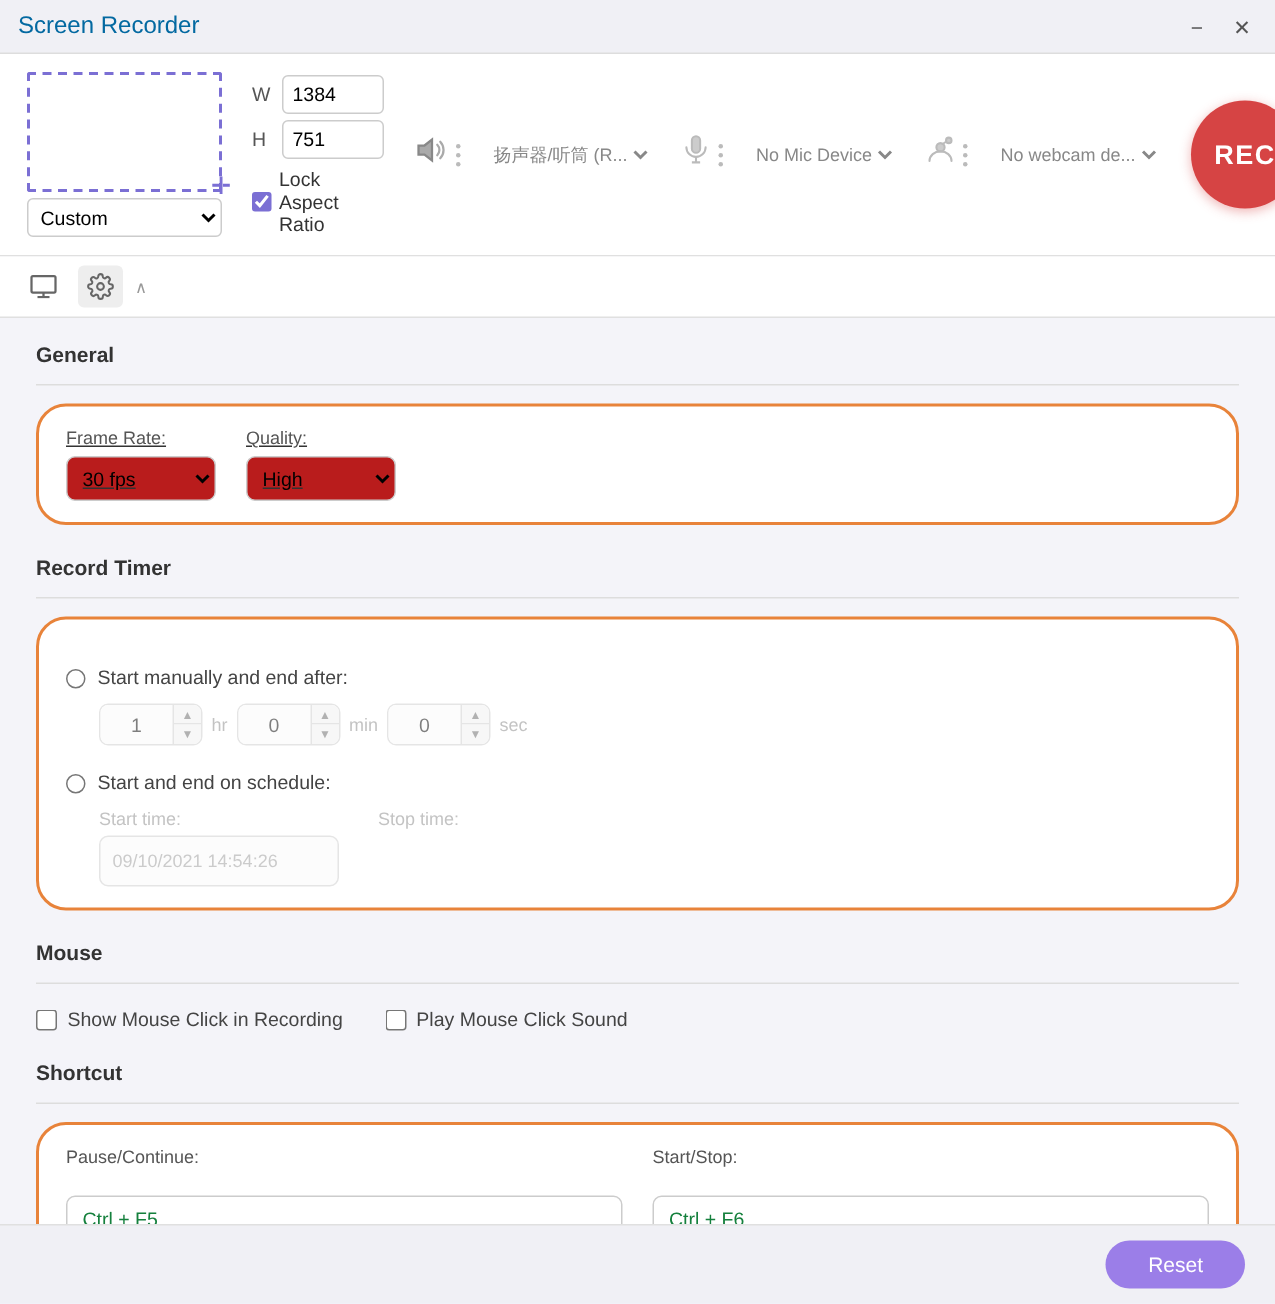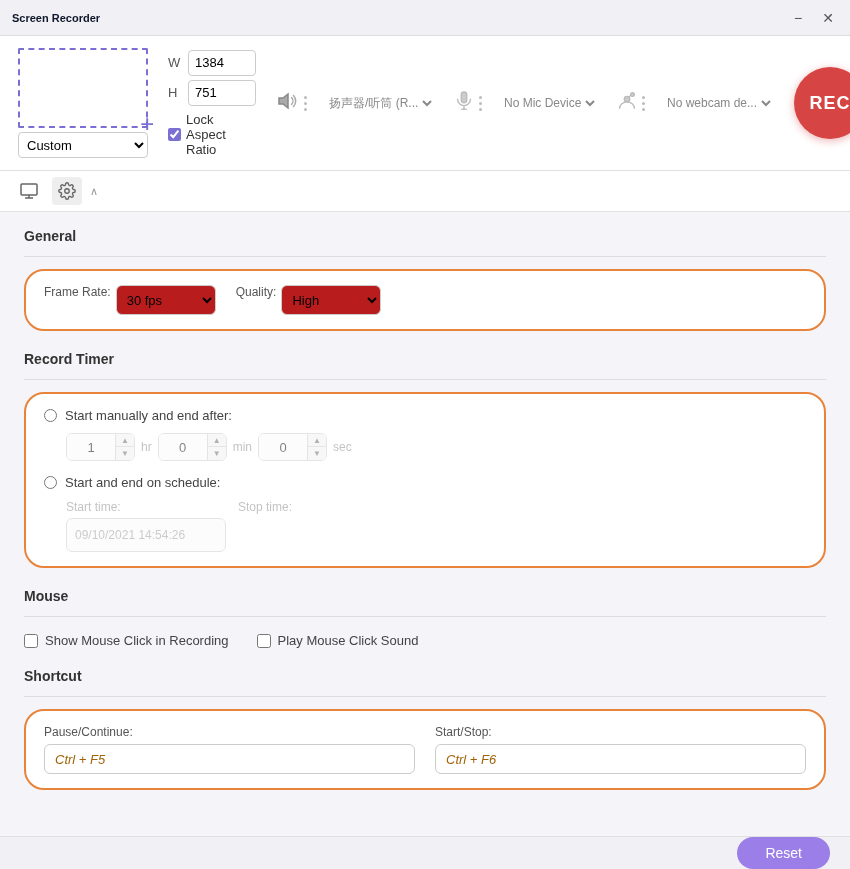--- a/index.html
+++ b/index.html
@@ -14,24 +14,23 @@
     }
     .title-bar {
       background: #f0f0f5;
       display: flex;
       align-items: center;
       padding: 8px 12px;
       height: 36px;
       border-bottom: 1px solid #ddd;
     }
     .title-bar-title {
-      font-size: 11px;
-      color: #0f172a;
+      font-size: 16px;
+      color: #0369a1;
       flex: 1;
-      font-weight: bold;
     }
     .title-bar-controls {
       display: flex;
       gap: 10px;
     }
     .title-btn {
       background: none;
       border: none;
       cursor: pointer;
       font-size: 14px;
@@ -239,43 +238,45 @@
     }
 
     
     .general-row {
       display: flex;
       gap: 20px;
       align-items: flex-start;
     }
     .field-group {
       display: flex;
-      flex-direction: row;
+      flex-direction: column;
       gap: 5px;
+      text-decoration: underline;
     }
     .field-label {
       font-size: 12px;
       color: #555;
     }
     .field-select {
       height: 30px;
       border: 1px solid #ccc;
       border-radius: 6px;
       padding: 0 6px;
       font-size: 13px;
       background: #b91c1c;
       min-width: 100px;
     }
 
     
     .timer-option {
       display: flex;
-      align-items: center;
+      align-items: flex-end;
       gap: 8px;
       margin-bottom: 10px;
+      margin-top: 17px;
     }
     .timer-radio {
       accent-color: #7b6fd4;
     }
     .timer-label {
       font-size: 13px;
       color: #444;
     }
     .timer-inputs {
       display: flex;
@@ -321,21 +322,21 @@
     .spinner-btn:first-child { border-bottom: 1px solid #ccc; }
     .unit-label {
       font-size: 12px;
       color: #888;
     }
 
     
     .schedule-row {
       display: flex;
       align-items: flex-start;
-      gap: 12px;
+      gap: 26px;
       margin-left: 22px;
       margin-top: 4px;
     }
     .schedule-field {
       display: flex;
       flex-direction: column;
       gap: 4px;
     }
     .schedule-label {
       font-size: 12px;
@@ -373,42 +374,41 @@
     }
 
     
     .shortcut-row {
       display: flex;
       gap: 20px;
     }
     .shortcut-field {
       display: flex;
       flex-direction: column;
-      gap: 5px;
+      gap: 19px;
       flex: 1;
     }
     .shortcut-label {
       font-size: 12px;
       color: #555;
     }
     .shortcut-input {
       height: 30px;
       border: 1px solid #ccc;
       border-radius: 6px;
       padding: 0 10px;
       font-size: 13px;
       background: #fff;
-      color: #a16207;
-      font-style: italic;
+      color: #15803d;
     }
 
     
     .bottom-bar {
       background: #f0f0f5;
-      padding: 0 20px;
+      padding: 10px 20px;
       display: flex;
       justify-content: flex-end;
       border-top: 1px solid #e0e0e0;
     }
     .reset-btn {
       background: #9b7ee8;
       color: #fff;
       border: none;
       border-radius: 20px;
       padding: 8px 28px;

